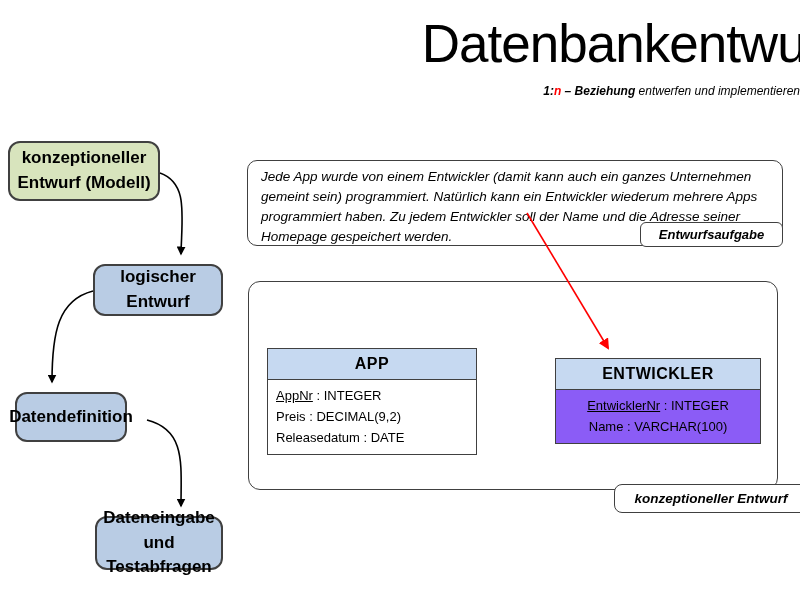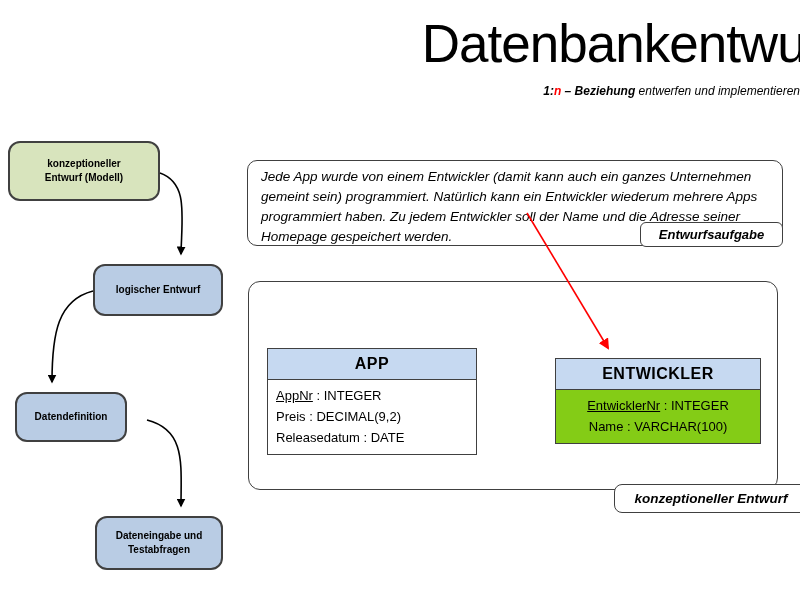--- a/index.html
+++ b/index.html
@@ -18,21 +18,21 @@
     top:84px;left:0;width:800px;text-align:right;
     font-size:12px;font-style:italic;
   }
   .slide-subtitle .b{font-weight:bold;}
   .slide-subtitle .red{color:#ff0000;}
 
   
   .step{
     border:2px solid #404040;border-radius:12px;
     display:flex;flex-direction:column;align-items:center;justify-content:center;
-    font-weight:bold;font-size:10px;line-height:1.45;text-align:center;
+    font-weight:bold;font-size:17px;line-height:1.45;text-align:center;
     box-sizing:border-box;background:#b9cce4;
   }
   .step-green{background:#d8e4bd;}
   .step1{left:8px;top:141px;width:152px;height:60px;}
   .step2{left:93px;top:264px;width:130px;height:52px;}
   .step3{left:15px;top:392px;width:112px;height:50px;}
   .step4{left:95px;top:516px;width:128px;height:54px;}
 
   
   .note{
@@ -61,21 +61,21 @@
   }
   .er-head{
     height:30px;display:flex;align-items:center;justify-content:center;
     background:#c6d9f1;border-bottom:1.6px solid #404040;
     font-weight:bold;font-size:16px;letter-spacing:.5px;
   }
   .er-body{padding:5px 8px 6px 8px;font-size:13px;line-height:21px;}
   .er-row .pk{text-decoration:underline;}
   .er-app{left:267px;top:348px;width:210px;}
   .er-dev{left:555px;top:358px;width:206px;text-align:center;}
-  .er-dev .er-body{background:#84cc16;}
+  .er-dev .er-body{background:#8b5cf6;}
 
   
   .overlay{left:0;top:0;z-index:5;pointer-events:none;}
   .conn{fill:none;stroke:#000;stroke-width:1.6px;}
   .conn-red{fill:none;stroke:#ff0000;stroke-width:1.6px;}
 </style>
 </head>
 <body>
 
 <div class="abs slide-title">Datenbankentwurf</div>

